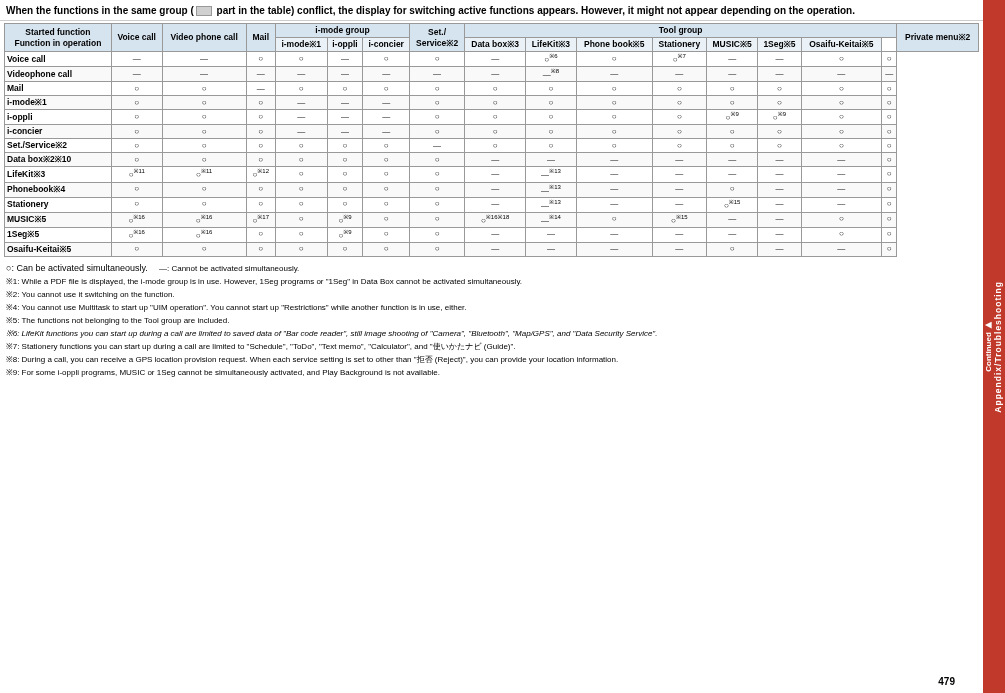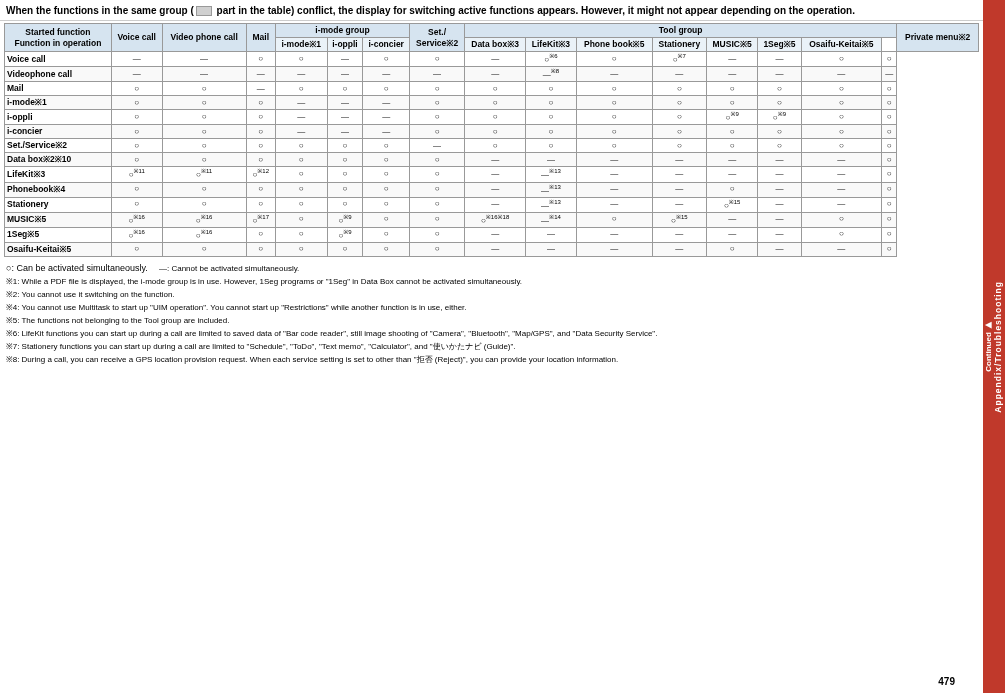--- a/index.html
+++ b/index.html
@@ -425,23 +425,24 @@
       <p>
         <span class="circle-note">○: Can be activated simultaneously.</span>
         &nbsp;&nbsp;&nbsp;
         <span>—: Cannot be activated simultaneously.</span>
       </p>
       <div id="footnote-list">
           <p style="font-size: 8px; line-height: 1.5;">※1: While a PDF file is displayed, the i-mode group is in use. However, 1Seg programs or "1Seg" in Data Box cannot be activated simultaneously.</p>
           <p style="font-size: 8px; line-height: 1.5;">※2: You cannot use it switching on the function.</p>
           <p style="font-size: 8px; line-height: 1.5;">※4: You cannot use Multitask to start up "UIM operation". You cannot start up "Restrictions" while another function is in use, either.</p>
           <p style="font-size: 8px; line-height: 1.5;">※5: The functions not belonging to the Tool group are included.</p>
-          <p style="font-size: 8px; line-height: 1.5;">※6: LifeKit functions you can start up during a call are limited to saved data of "Bar code reader", still image shooting of "Camera", "Bluetooth", "Map/GPS", and "Data Security Service".</p>
+          <p style="font-size: 8px; line-height: 1.5; font-style: italic;">※6: LifeKit functions you can start up during a call are limited to saved data of "Bar code reader", still image shooting of "Camera", "Bluetooth", "Map/GPS", and "Data Security Service".</p>
           <p style="font-size: 8px; line-height: 1.5;">※7: Stationery functions you can start up during a call are limited to "Schedule", "ToDo", "Text memo", "Calculator", and "使いかたナビ (Guide)".</p>
           <p style="font-size: 8px; line-height: 1.5;">※8: During a call, you can receive a GPS location provision request. When each service setting is set to other than "拒否 (Reject)", you can provide your location information.</p>
+          <p style="font-size: 8px; line-height: 1.5;">※9: For some i-oppli programs, MUSIC or 1Seg cannot be simultaneously activated, and Play Background is not available.</p>
         </div>
     </div>
 
     <div style="position:absolute; bottom:6px; right:28px; font-size:10px; font-weight:bold;">479</div>
   </div>
 
   <div class="sidebar" style="display:flex; flex-direction:column; align-items:center; justify-content:space-between; padding:6px 2px; width:22px; background:#c0392b;">
     <div class="sidebar-text" style="font-size:8.5px; color:white; font-weight:bold; writing-mode:vertical-rl; transform:rotate(180deg); text-align:center; letter-spacing:1px;">Appendix/Troubleshooting</div>
     <div class="sidebar-bottom" style="font-size:8px; color:white; writing-mode:vertical-rl; transform:rotate(180deg);">Continued ▶</div>
   </div>

